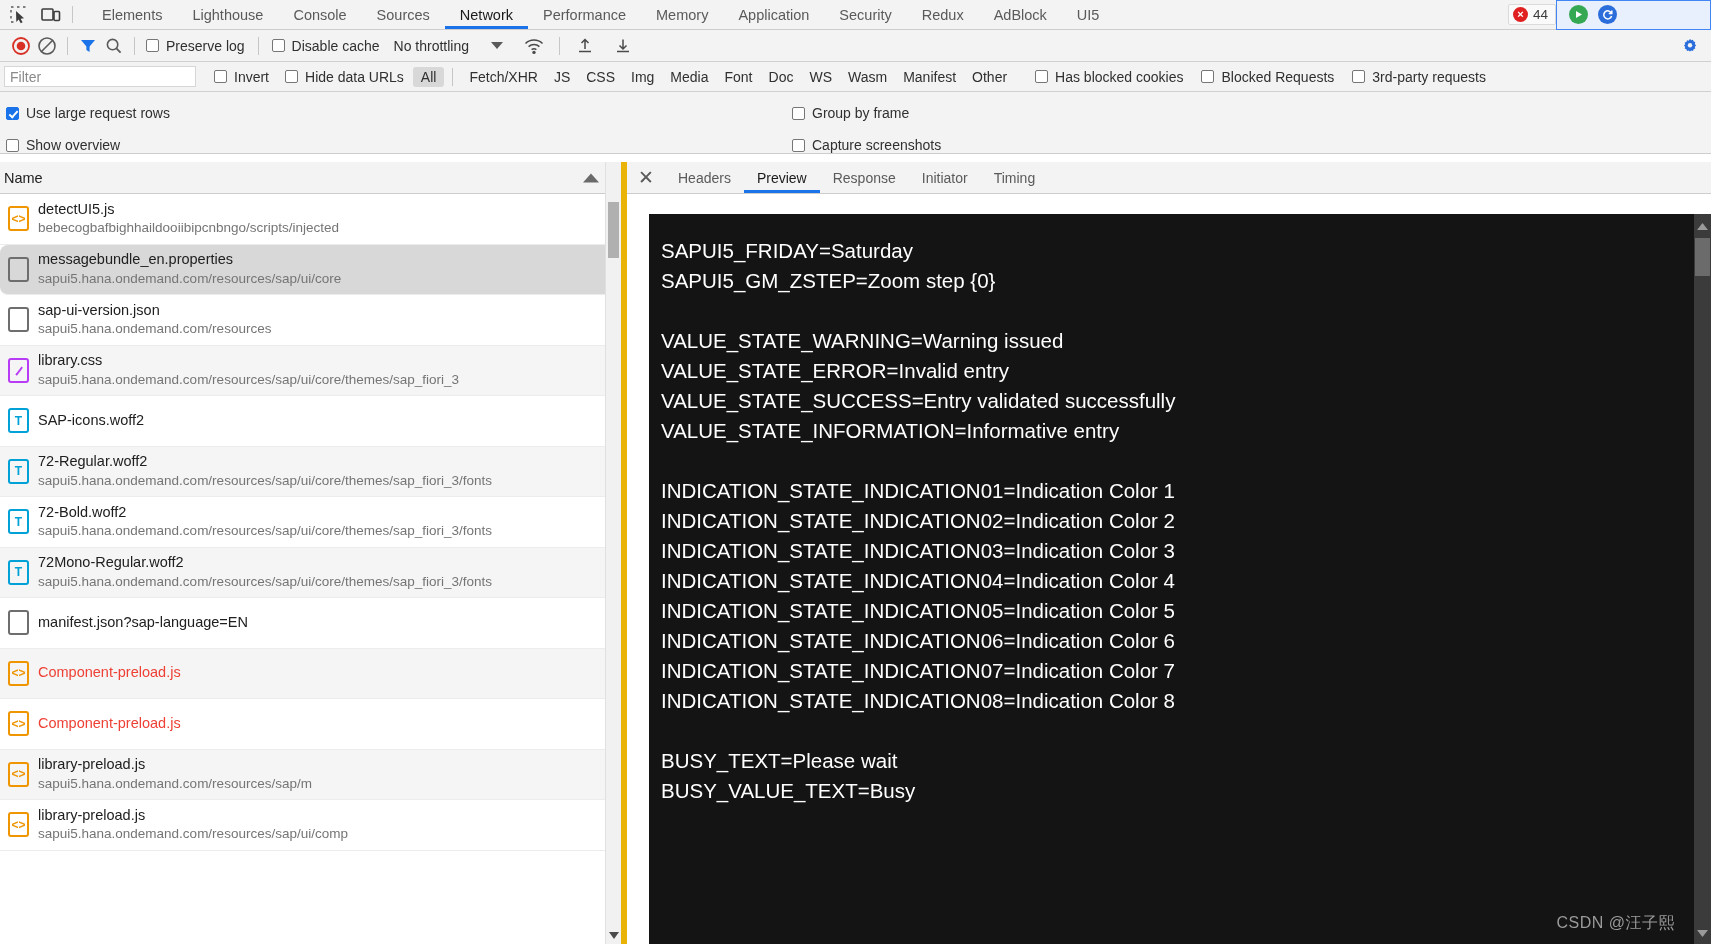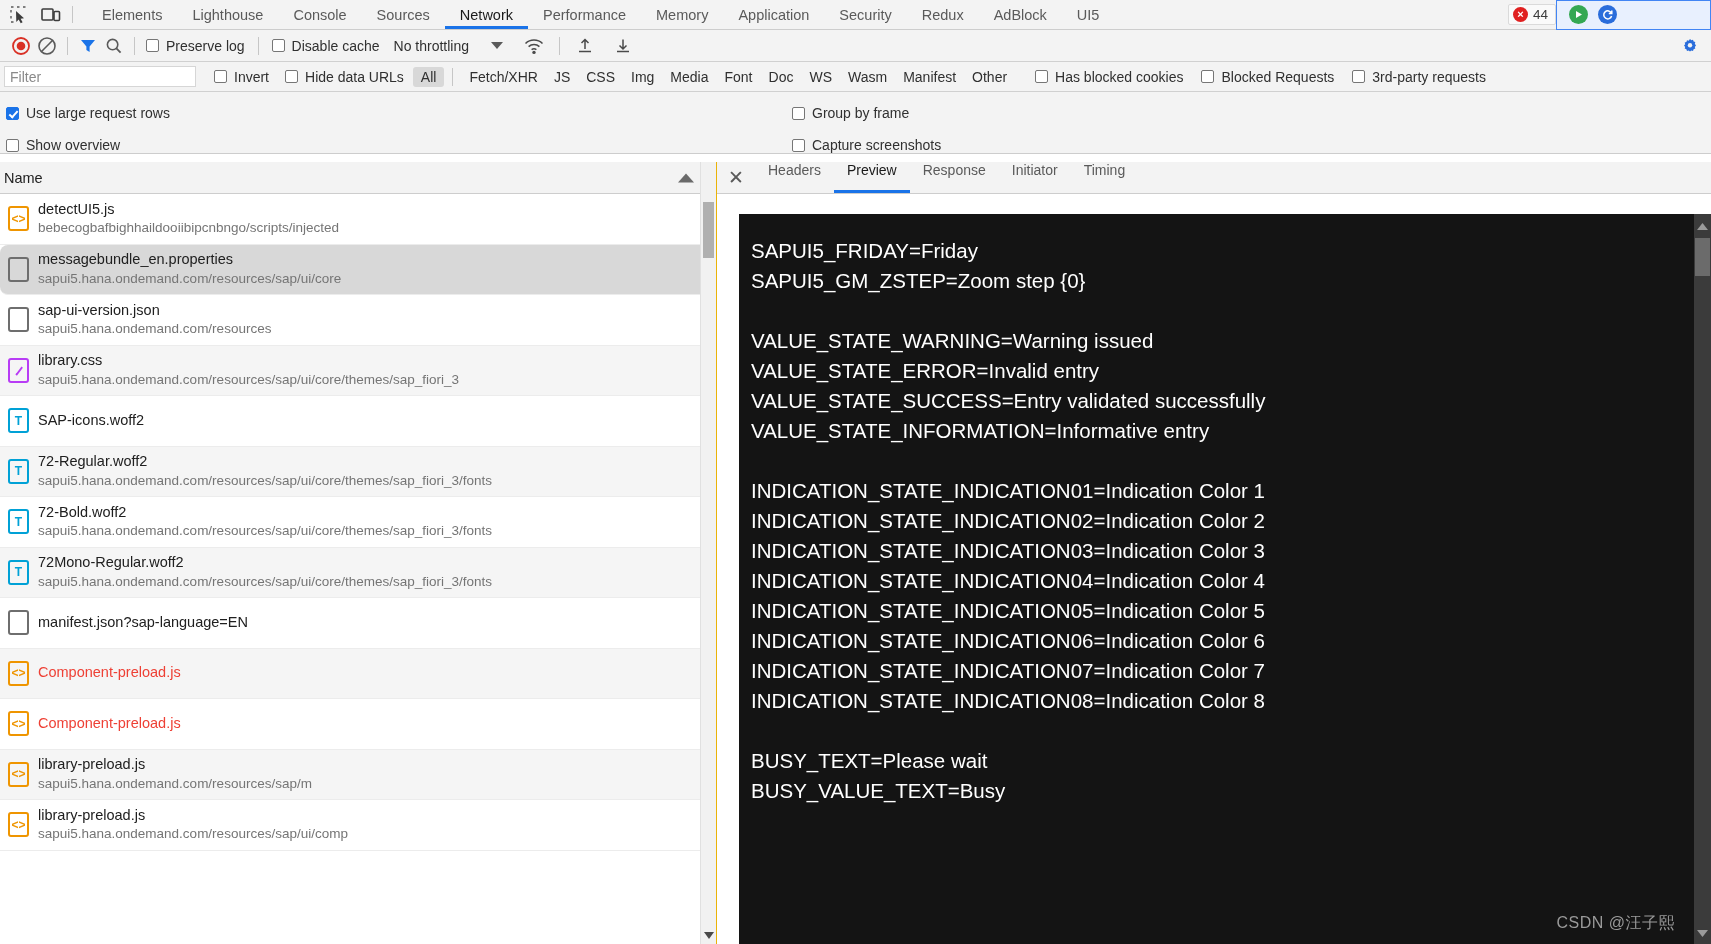--- a/index.html
+++ b/index.html
@@ -127,22 +127,22 @@
   .sp-col-b { position: absolute; left: 792px; top: 5px; }
   .sp-row { height: 32px; display: flex; align-items: center; }
 
   
   .main {
     position: absolute;
     top: 162px; left: 0; right: 0; bottom: 0;
     display: flex;
   }
   .left-pane {
-    width: 717px; flex: none;
-    border-right: 1px solid #eab308;
+    width: 627px; flex: none;
+    border-right: 6px solid #eab308;
     display: flex; flex-direction: column;
     background: #fff;
     position: relative;
   }
   .name-header {
     height: 32px; background: #f3f3f3;
     border-bottom: 1px solid #cdcdcd;
     display: flex; align-items: center;
     font-size: 14.5px; color: #222;
     padding-left: 4px;
@@ -198,21 +198,21 @@
   .detail-tabs {
     height: 32px; background: #f3f3f3;
     border-bottom: 1px solid #cdcdcd;
     display: flex; align-items: stretch;
   }
   .close-x {
     width: 38px; display: flex; align-items: center; justify-content: center;
     cursor: pointer; font-size: 19px; color: #5a5a5a;
   }
   .dtab {
-    display: flex; align-items: flex-start; padding: 0 13px;
+    display: flex; align-items: center; padding: 0 13px;
     font-size: 14px; color: #5a5a5a; cursor: pointer; position: relative;
     white-space: nowrap;
   }
   .dtab.active { color: #1a1a1a; }
   .dtab.active::after {
     content: ""; position: absolute; left: 0; right: 0; bottom: 0; height: 3px; background: #1a73e8;
   }
   .preview-host {
     flex: 1; background: #ffffff; padding: 20px 0 0 22px; position: relative; overflow: hidden;
   }
@@ -606,21 +606,21 @@
           <span>Initiator</span>
         </div>
       <div class="dtab">
           <span>Timing</span>
         </div>
     </div>
 
     <div class="preview-host">
       <div class="preview-frame">
         <div class="preview-body">
-          <div class="pline">SAPUI5_FRIDAY=Friday</div>
+          <div class="pline">SAPUI5_FRIDAY=Saturday</div>
           <div class="pline">SAPUI5_GM_ZSTEP=Zoom step {0}</div>
           <div class="pline blank">&nbsp;</div>
           <div class="pline">VALUE_STATE_WARNING=Warning issued</div>
           <div class="pline">VALUE_STATE_ERROR=Invalid entry</div>
           <div class="pline">VALUE_STATE_SUCCESS=Entry validated successfully</div>
           <div class="pline">VALUE_STATE_INFORMATION=Informative entry</div>
           <div class="pline blank">&nbsp;</div>
           <div class="pline">INDICATION_STATE_INDICATION01=Indication Color 1</div>
           <div class="pline">INDICATION_STATE_INDICATION02=Indication Color 2</div>
           <div class="pline">INDICATION_STATE_INDICATION03=Indication Color 3</div>

